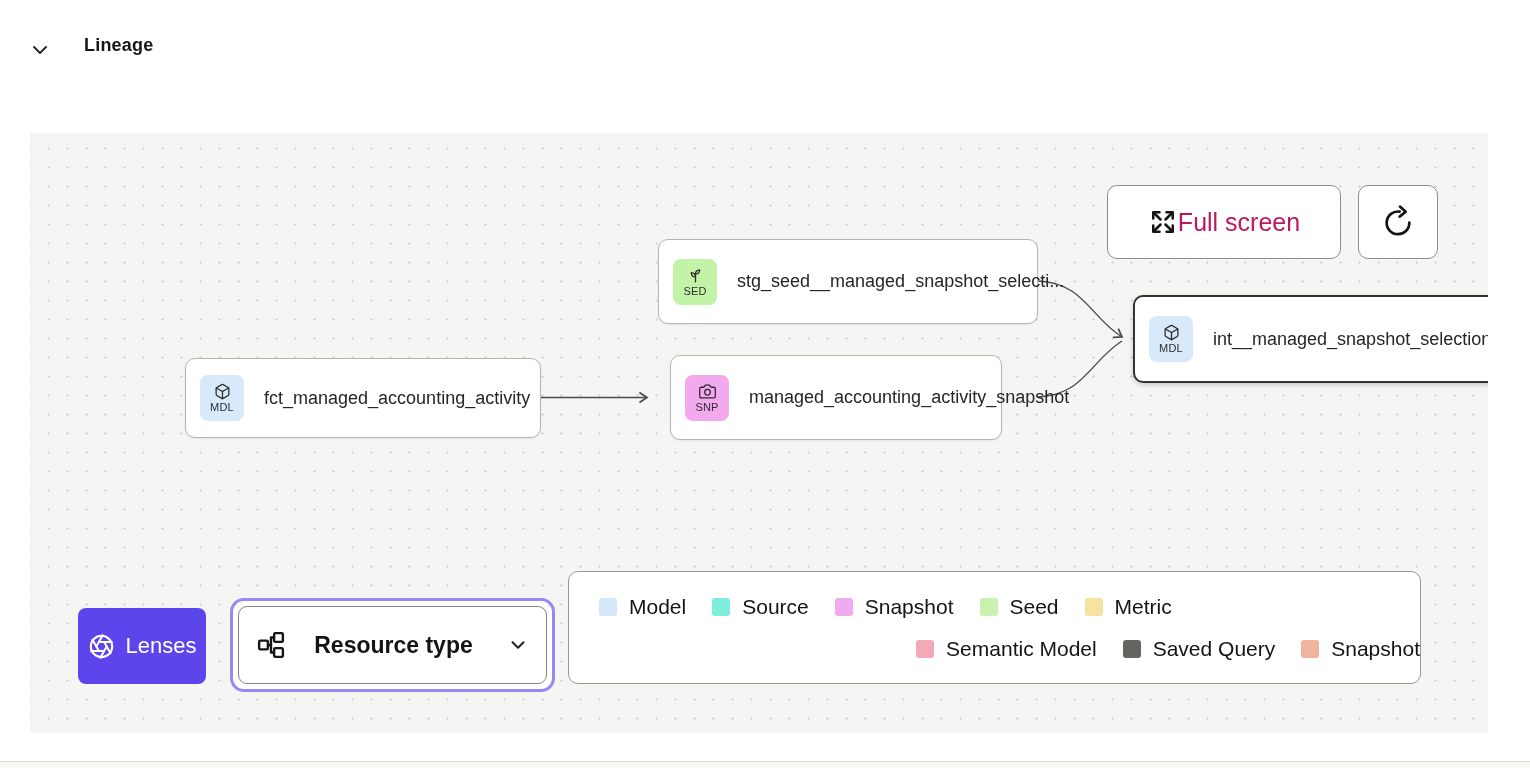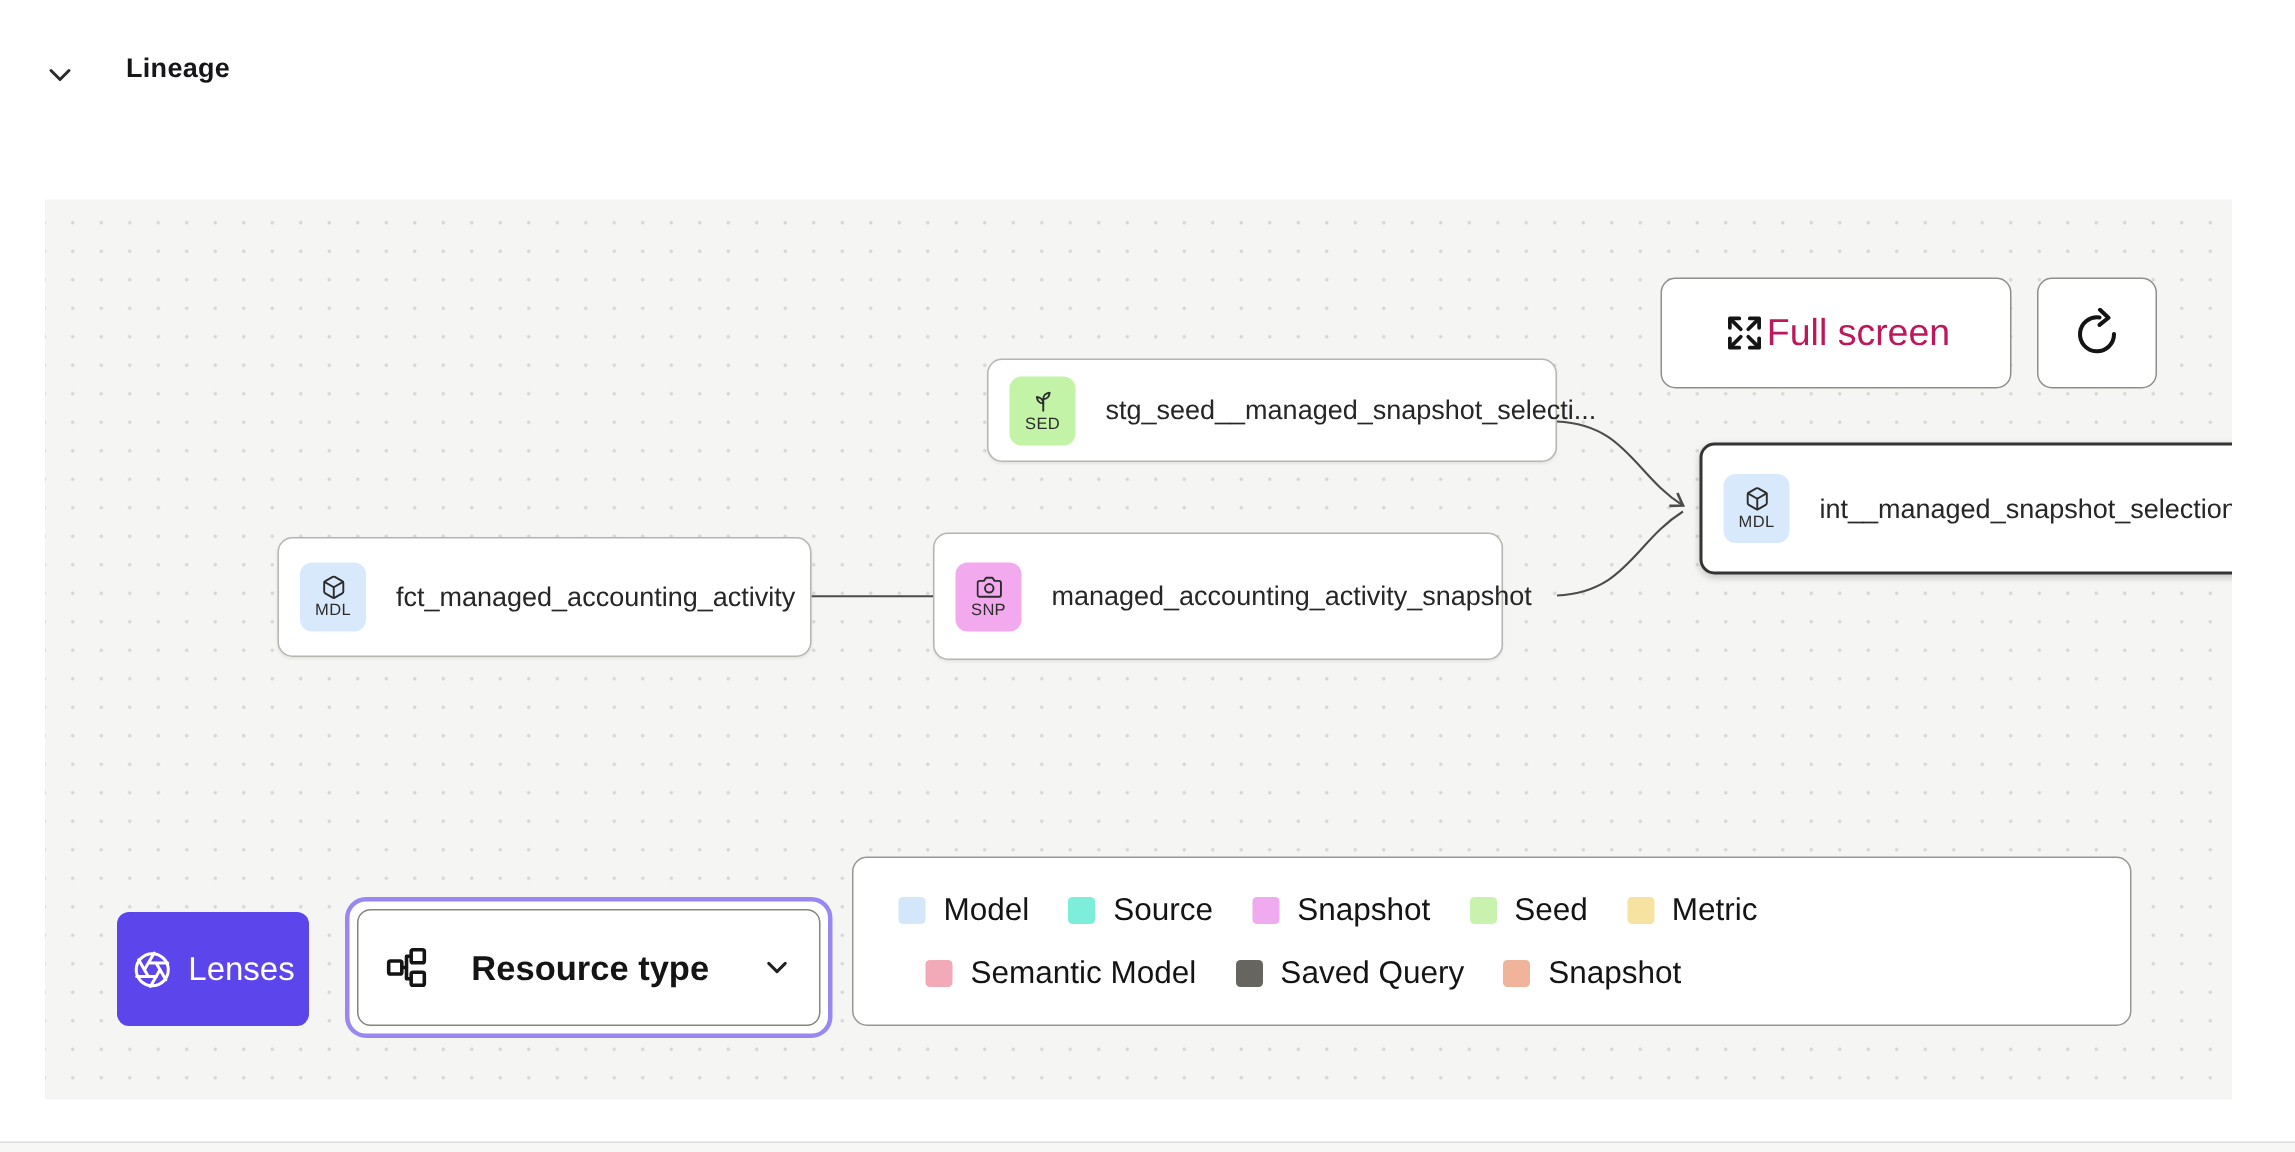--- a/index.html
+++ b/index.html
@@ -30,41 +30,41 @@
   .badge {
     width:44px; height:46px; border-radius:8px; flex:0 0 auto;
     display:flex; flex-direction:column; align-items:center; justify-content:center; gap:1px;
     color:#20261f;
   }
   .badge svg { width:17px; height:17px; }
   .badge .badge-code { font-size:11px; font-weight:500; color:#2c2c2c; letter-spacing:0.2px; }
   .node .node-label { font-size:18px; color:#262626; white-space:nowrap; }
 
   .node-fct { left:155px; top:225px; width:356px; height:80px; }
-  .node-sed { left:628px; top:106px; width:380px; height:69px; }
-  .node-snp { left:592px; top:222px; width:380px; height:85px; }
+  .node-sed { left:628px; top:106px; width:380px; height:85px; }
+  .node-snp { left:640px; top:222px; width:332px; height:85px; }
   .node-int { left:1103px; top:162px; width:392px; height:88px; }
 
   
   .btn {
     position:absolute; background:#fff; border:1.5px solid #8f8f8a; border-radius:10px;
     display:flex; align-items:center; justify-content:center; cursor:pointer; color:#be185d;
   }
   .btn-fullscreen { left:1077px; top:52px; width:234px; height:74px; font-size:25px; font-weight:500; }
   .btn-refresh { left:1328px; top:52px; width:80px; height:74px; }
   .btn svg { flex:0 0 auto; }
 
   
   .legend {
     position:absolute; left:538px; top:438px; width:853px; height:113px;
     background:#fff; border:1.5px solid #989893; border-radius:10px;
     display:flex; flex-direction:column; justify-content:center; gap:18px; padding:6px 0 6px 30px;
   }
   .legend-row { display:flex; align-items:center; gap:26px; }
-  .legend-row.second { padding-left:18px; }
+  .legend-row.second { padding-left:18px;justify-content:flex-end; }
   .legend-item { display:flex; align-items:center; gap:12px; font-size:21px; color:#141414; }
   .swatch { width:18px; height:18px; border-radius:3px; flex:0 0 auto; }
 
   
   .lenses-btn {
     position:absolute; left:48px; top:475px; width:128px; height:76px;
     background:#5d45ec; border:none; border-radius:8px; color:#fff;
     display:flex; align-items:center; justify-content:center; gap:11px;
     font-size:22px; font-weight:500; cursor:pointer; font-family:"Liberation Sans", sans-serif;
   }

